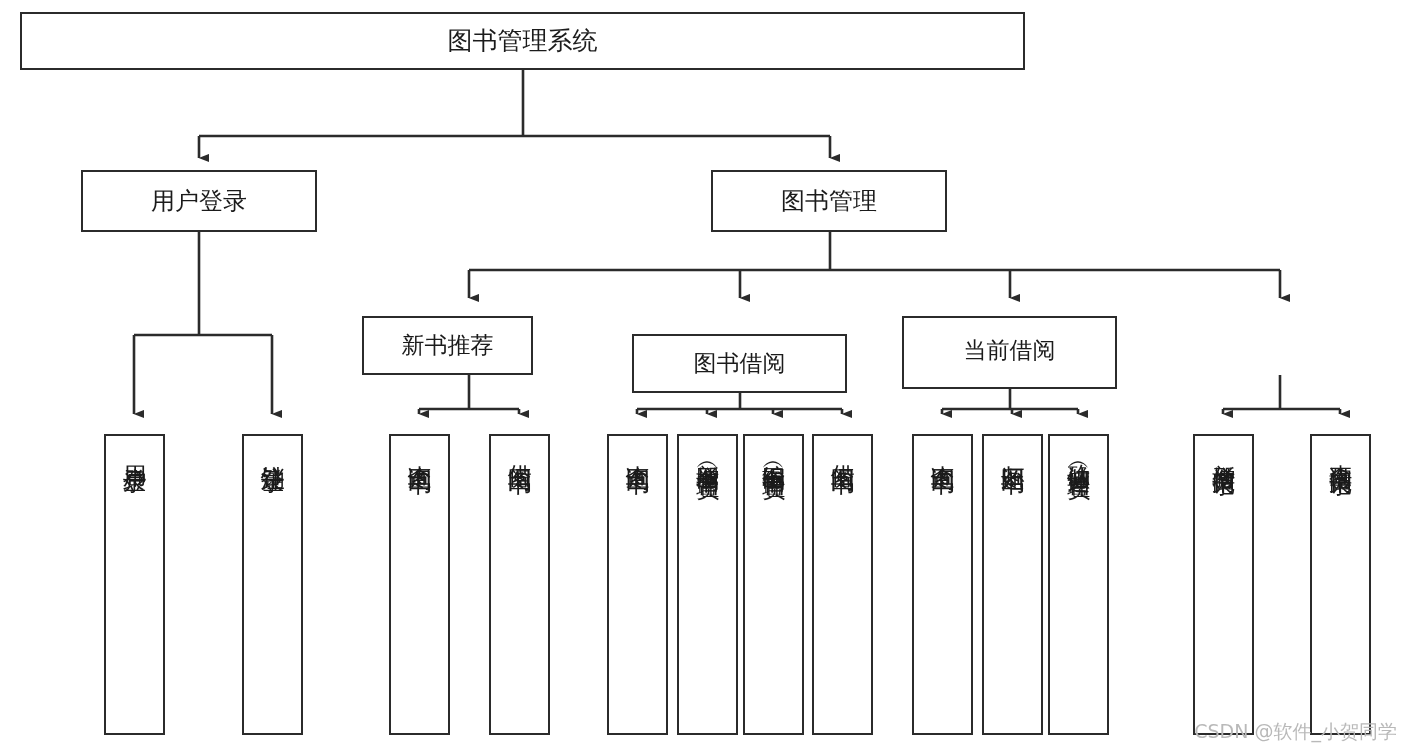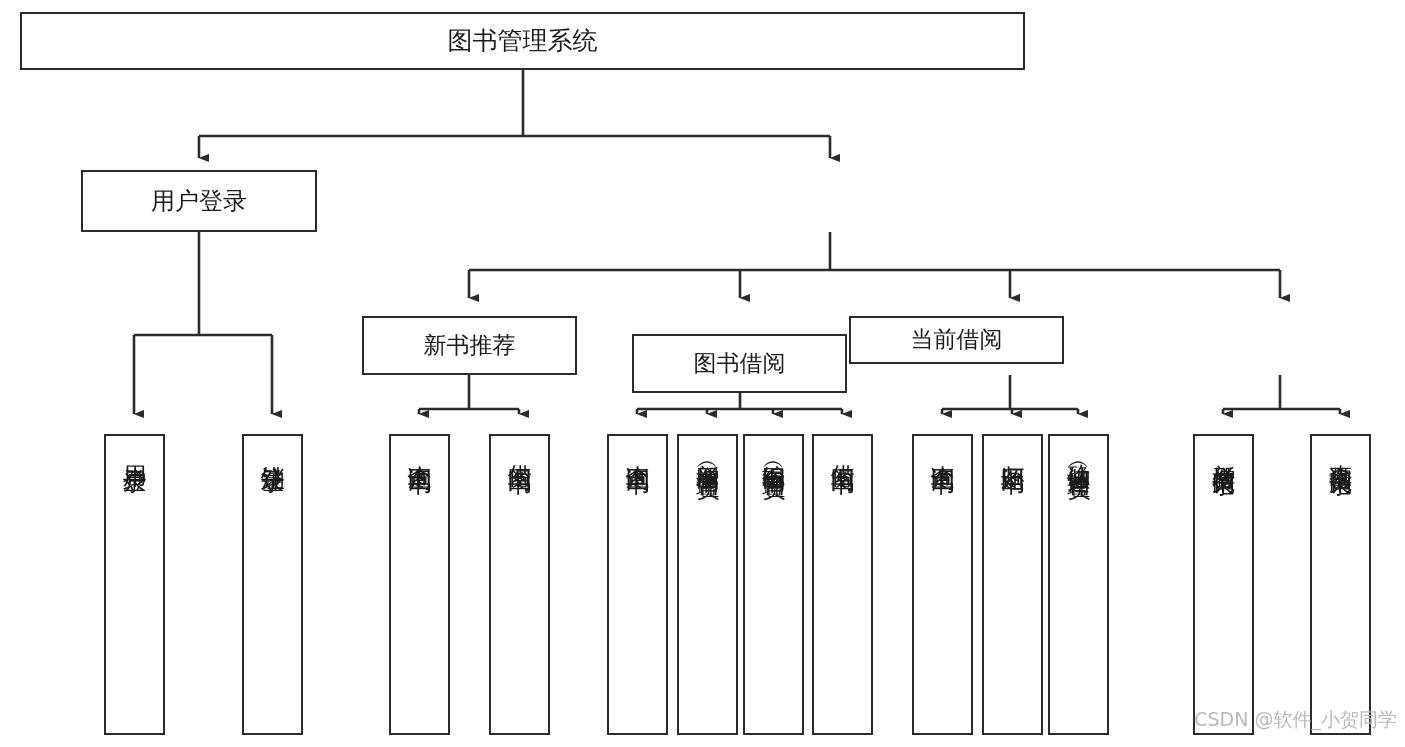--- a/index.html
+++ b/index.html
@@ -55,21 +55,21 @@
     text-orientation: upright;
     font-size: 24px;
     line-height: 1.02;
     letter-spacing: 2px;
     white-space: nowrap;
   }
   .leaf.tall .node-label { font-size: 23px; }
   .watermark {
     position: absolute;
     right: 8px;
-    bottom: 14px;
+    bottom: 2px;
     font-size: 19px;
     color: #b9b9b9;
     z-index: 5;
     white-space: nowrap;
     font-family: "DejaVu Sans", "Liberation Sans", sans-serif;
   }
 </style>
 </head>
 <body>
 
@@ -125,28 +125,31 @@
     </g>
   </svg>
 
   <div class="node level0" style="left:20px; top:12px; width:1005px; height:58px;">
     <span class="node-label">图书管理系统</span>
   </div>
 
   <div class="node level1" style="left:81px; top:170px; width:236px; height:62px;">
     <span class="node-label">用户登录</span>
   </div>
+  <div class="node level1" style="left:711px; top:170px; width:236px; height:62px;">
+    <span class="node-label">图书管理</span>
+  </div>
 
-  <div class="node level2" style="left:362px; top:316px; width:215px; height:59px;">
+  <div class="node level2" style="left:362px; top:316px; width:171px; height:59px;">
     <span class="node-label">新书推荐</span>
   </div>
   <div class="node level2" style="left:632px; top:316px; width:215px; height:59px;margin-top:18px;">
     <span class="node-label">图书借阅</span>
   </div>
-  <div class="node level2" style="left:849px; top:316px; width:215px; height:48px;">
+  <div class="node level2" style="left:902px; top:316px; width:215px; height:73px;font-family:Liberation Mono, monospace;">
     <span class="node-label">当前借阅</span>
   </div>
 
   <div class="node leaf" style="left:104px; top:434px; width:61px; height:301px;">
     <span class="node-label">用户登录</span>
   </div>
   <div class="node leaf" style="left:242px; top:434px; width:61px; height:301px;">
     <span class="node-label">注销登录</span>
   </div>
 

